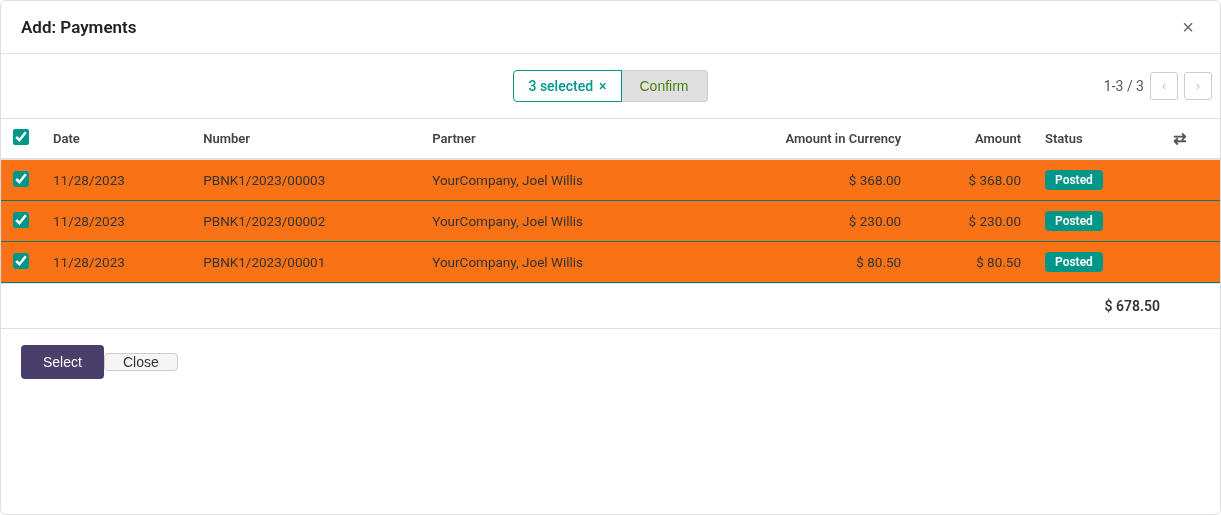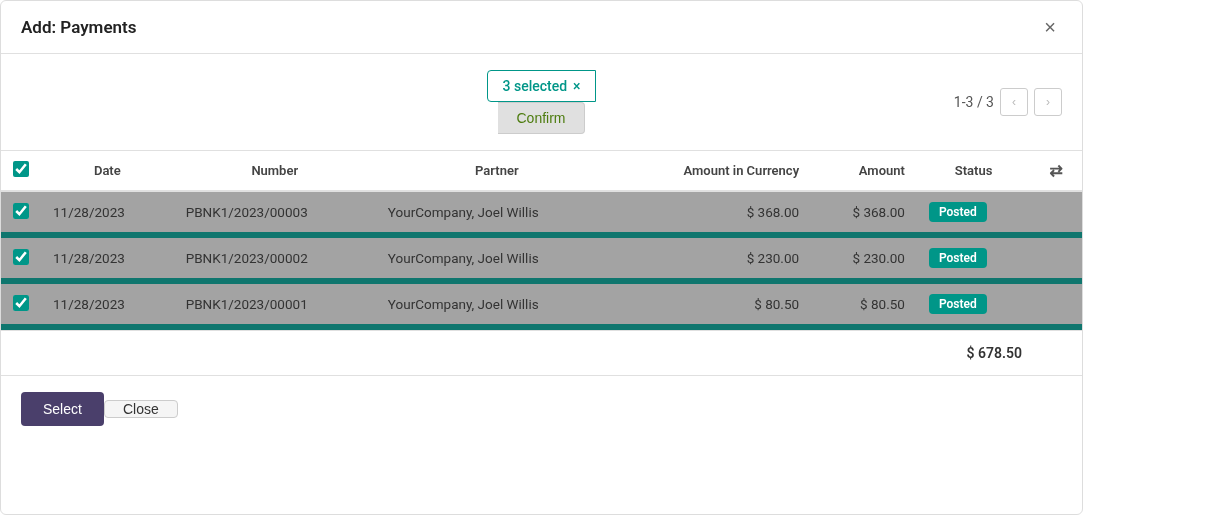--- a/index.html
+++ b/index.html
@@ -3,21 +3,21 @@
   <meta charset="utf-8">
   <style>
     * { box-sizing: border-box; margin: 0; padding: 0; }
     body {
       font-family: -apple-system, BlinkMacSystemFont, 'Segoe UI', Roboto, sans-serif;
       font-size: 14px;
       color: #333;
       background: #fff;
     }
     .dialog {
-      width: 1083px;
+      width: 1221px;
       min-height: 515px;
       background: #fff;
       border: 1px solid #ddd;
       border-radius: 6px;
       display: flex;
       flex-direction: column;
       overflow: hidden;
     }
     .dialog-header {
       display: flex;
@@ -45,21 +45,20 @@
       align-items: center;
       justify-content: center;
       padding: 16px 20px;
       gap: 0;
       position: relative;
     }
     .toolbar-center {
       display: flex;
       align-items: center;
       gap: 0;
-      flex-direction: column;
     }
     .selected-badge {
       display: flex;
       align-items: center;
       gap: 6px;
       border: 1.5px solid #009688;
       border-radius: 4px 0 0 4px;
       padding: 7px 14px;
       color: #009688;
       font-weight: 500;
@@ -77,21 +76,21 @@
       border-left: none;
       border-radius: 0 4px 4px 0;
       padding: 7px 18px;
       font-size: 14px;
       font-weight: 500;
       color: #4d7c0f;
       cursor: pointer;
     }
     .pagination {
       position: absolute;
-      right: 20px;
+      right: 8px;
       display: flex;
       align-items: center;
       gap: 6px;
       color: #555;
       font-size: 14px;
     }
     .page-nav-btn {
       background: none;
       border: 1px solid #ccc;
       border-radius: 3px;
@@ -108,40 +107,40 @@
     table {
       width: 100%;
       border-collapse: collapse;
     }
     thead tr {
       border-top: 1px solid #e0e0e0;
       border-bottom: 2px solid #e0e0e0;
     }
     th {
       padding: 10px 12px;
-      text-align: center;
+      text-align: left;
       font-weight: 600;
       color: #444;
       font-size: 13px;
     }
     th.amount-col, th.amount-in-currency-col {
       text-align: right;
     }
     td {
       padding: 10px 12px;
       color: #333;
       font-size: 13.5px;
     }
     td.amount-val {
       text-align: right;
       margin-top: 20px;
     }
     tbody tr {
-      background: #a3a3a3;
-      border-bottom: 6px solid #0f766e;
+      background: #f97316;
+      border-bottom: 1px solid #0f766e;
     }
     .checkbox-cell {
       width: 36px;
       text-align: center;
     }
     .checkbox {
       width: 16px;
       height: 16px;
       accent-color: #009688;
       cursor: pointer;

